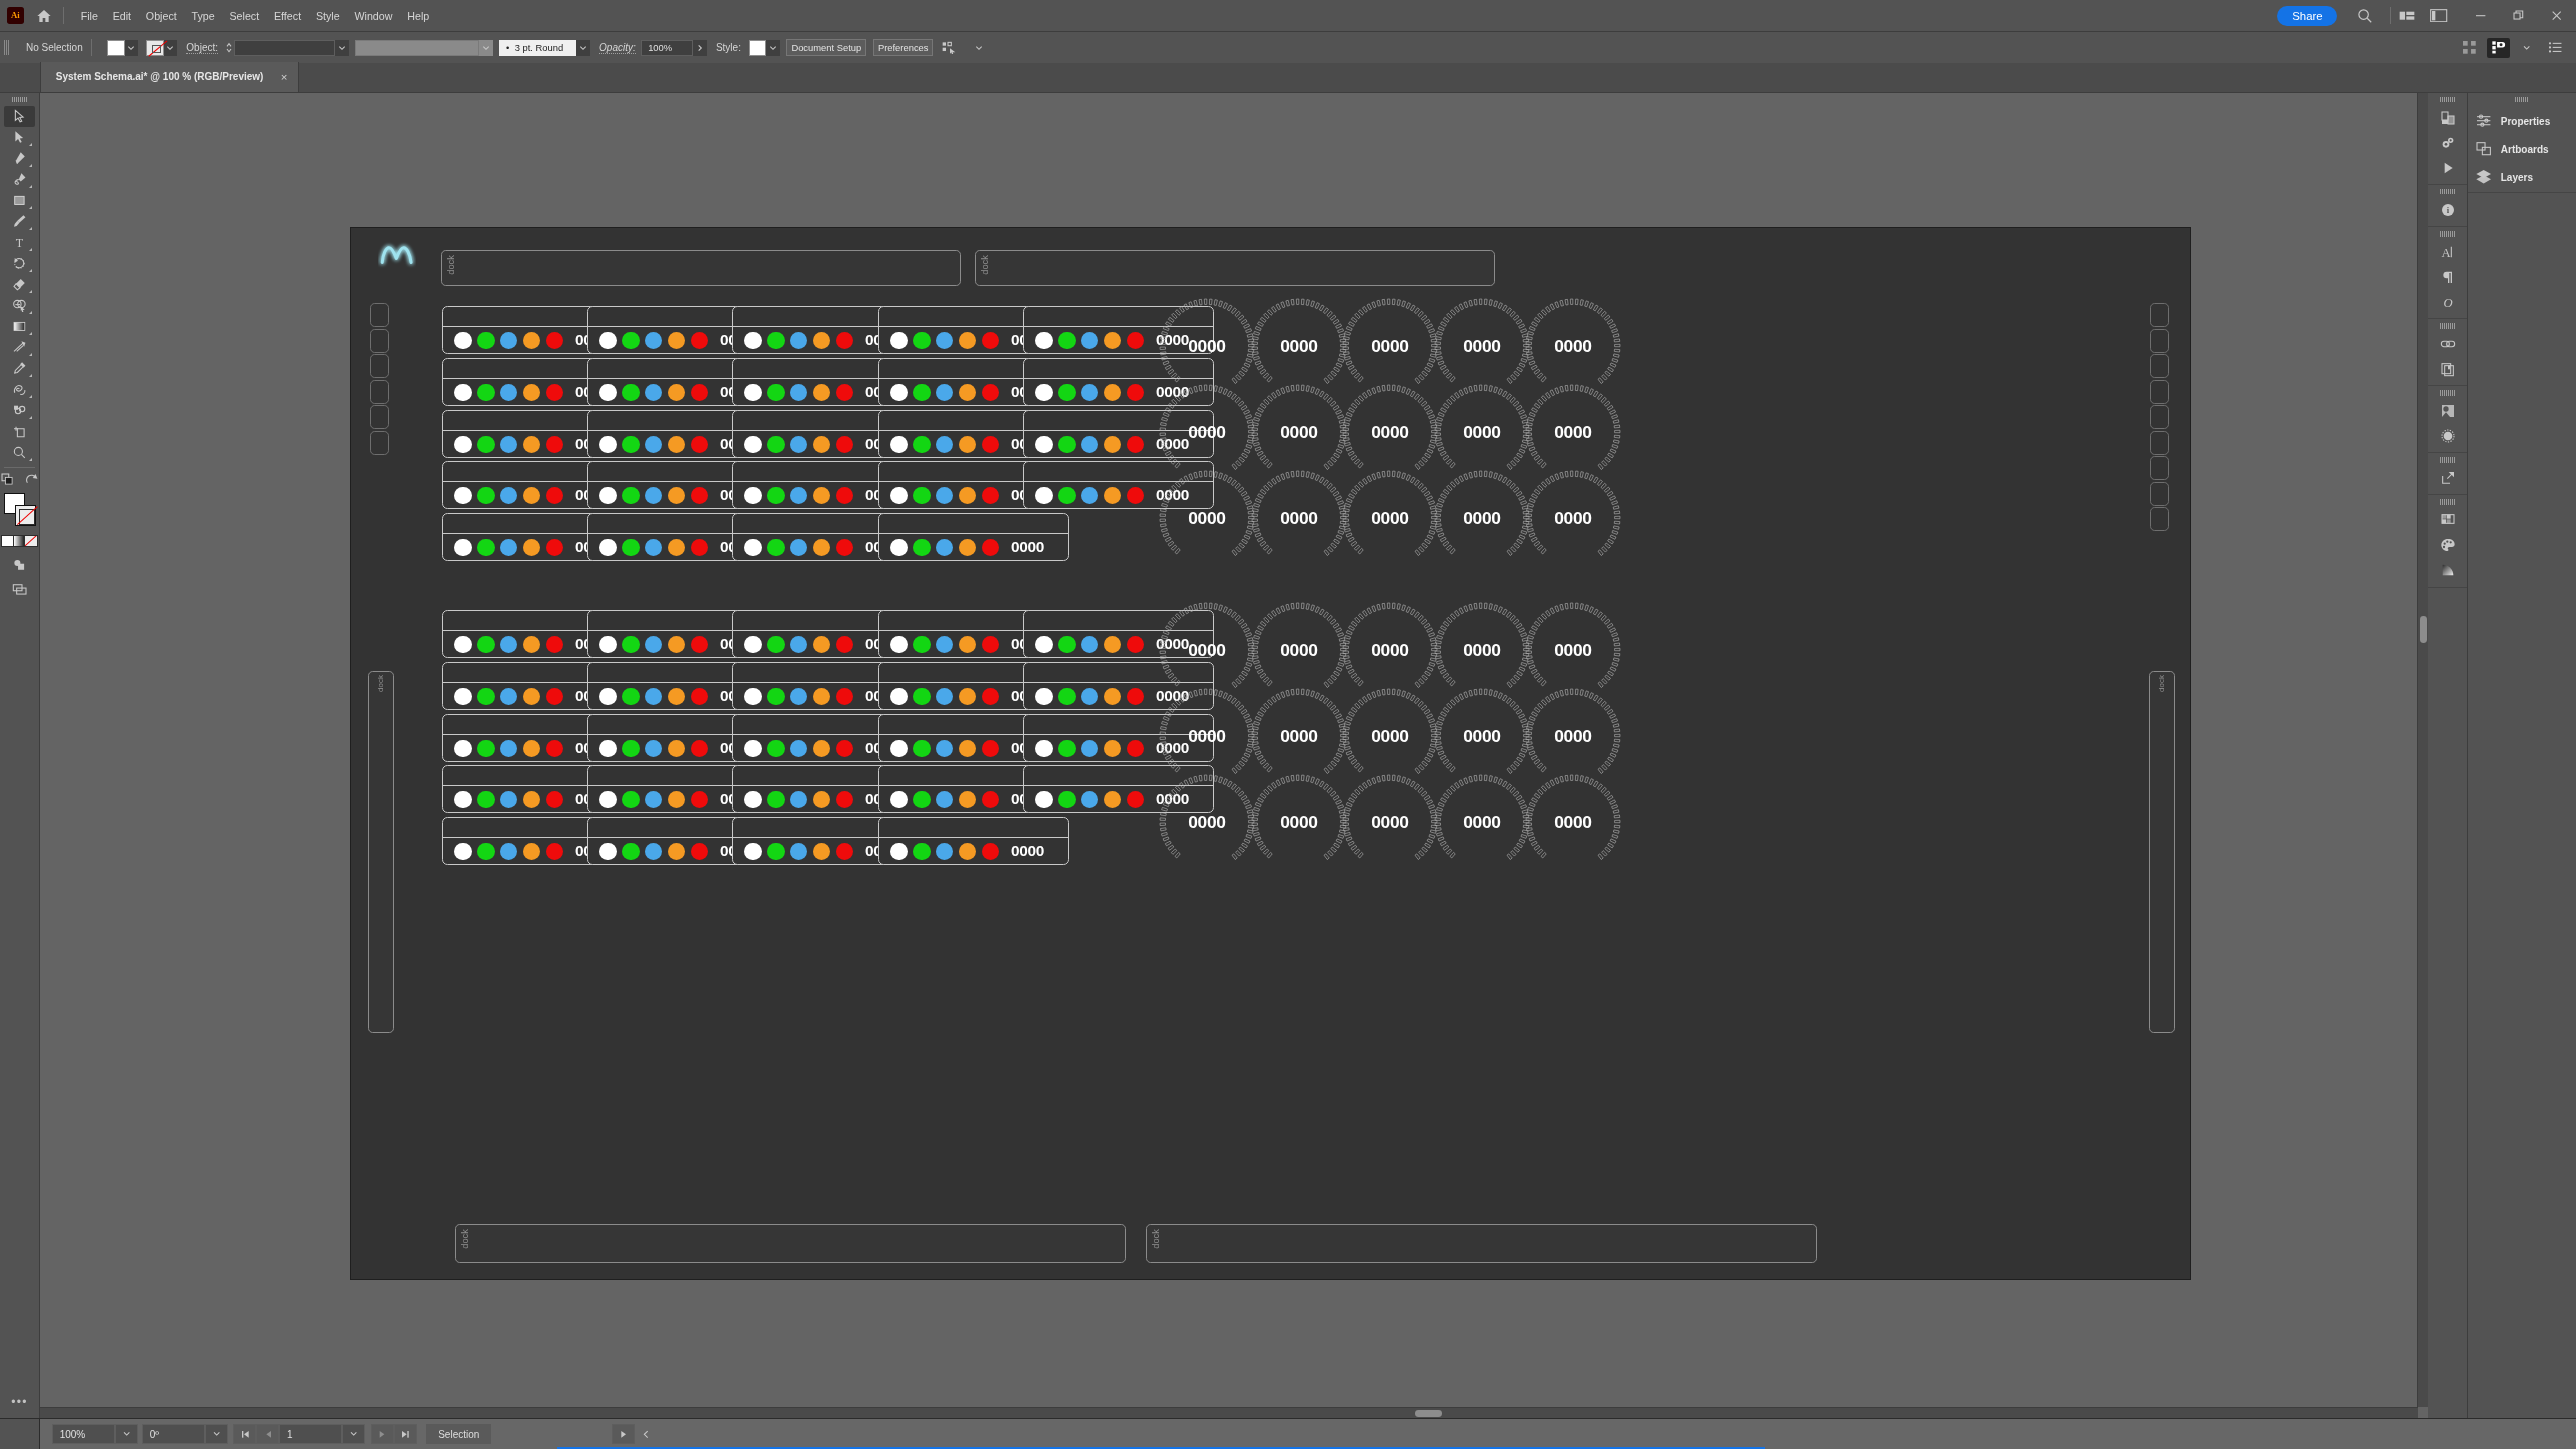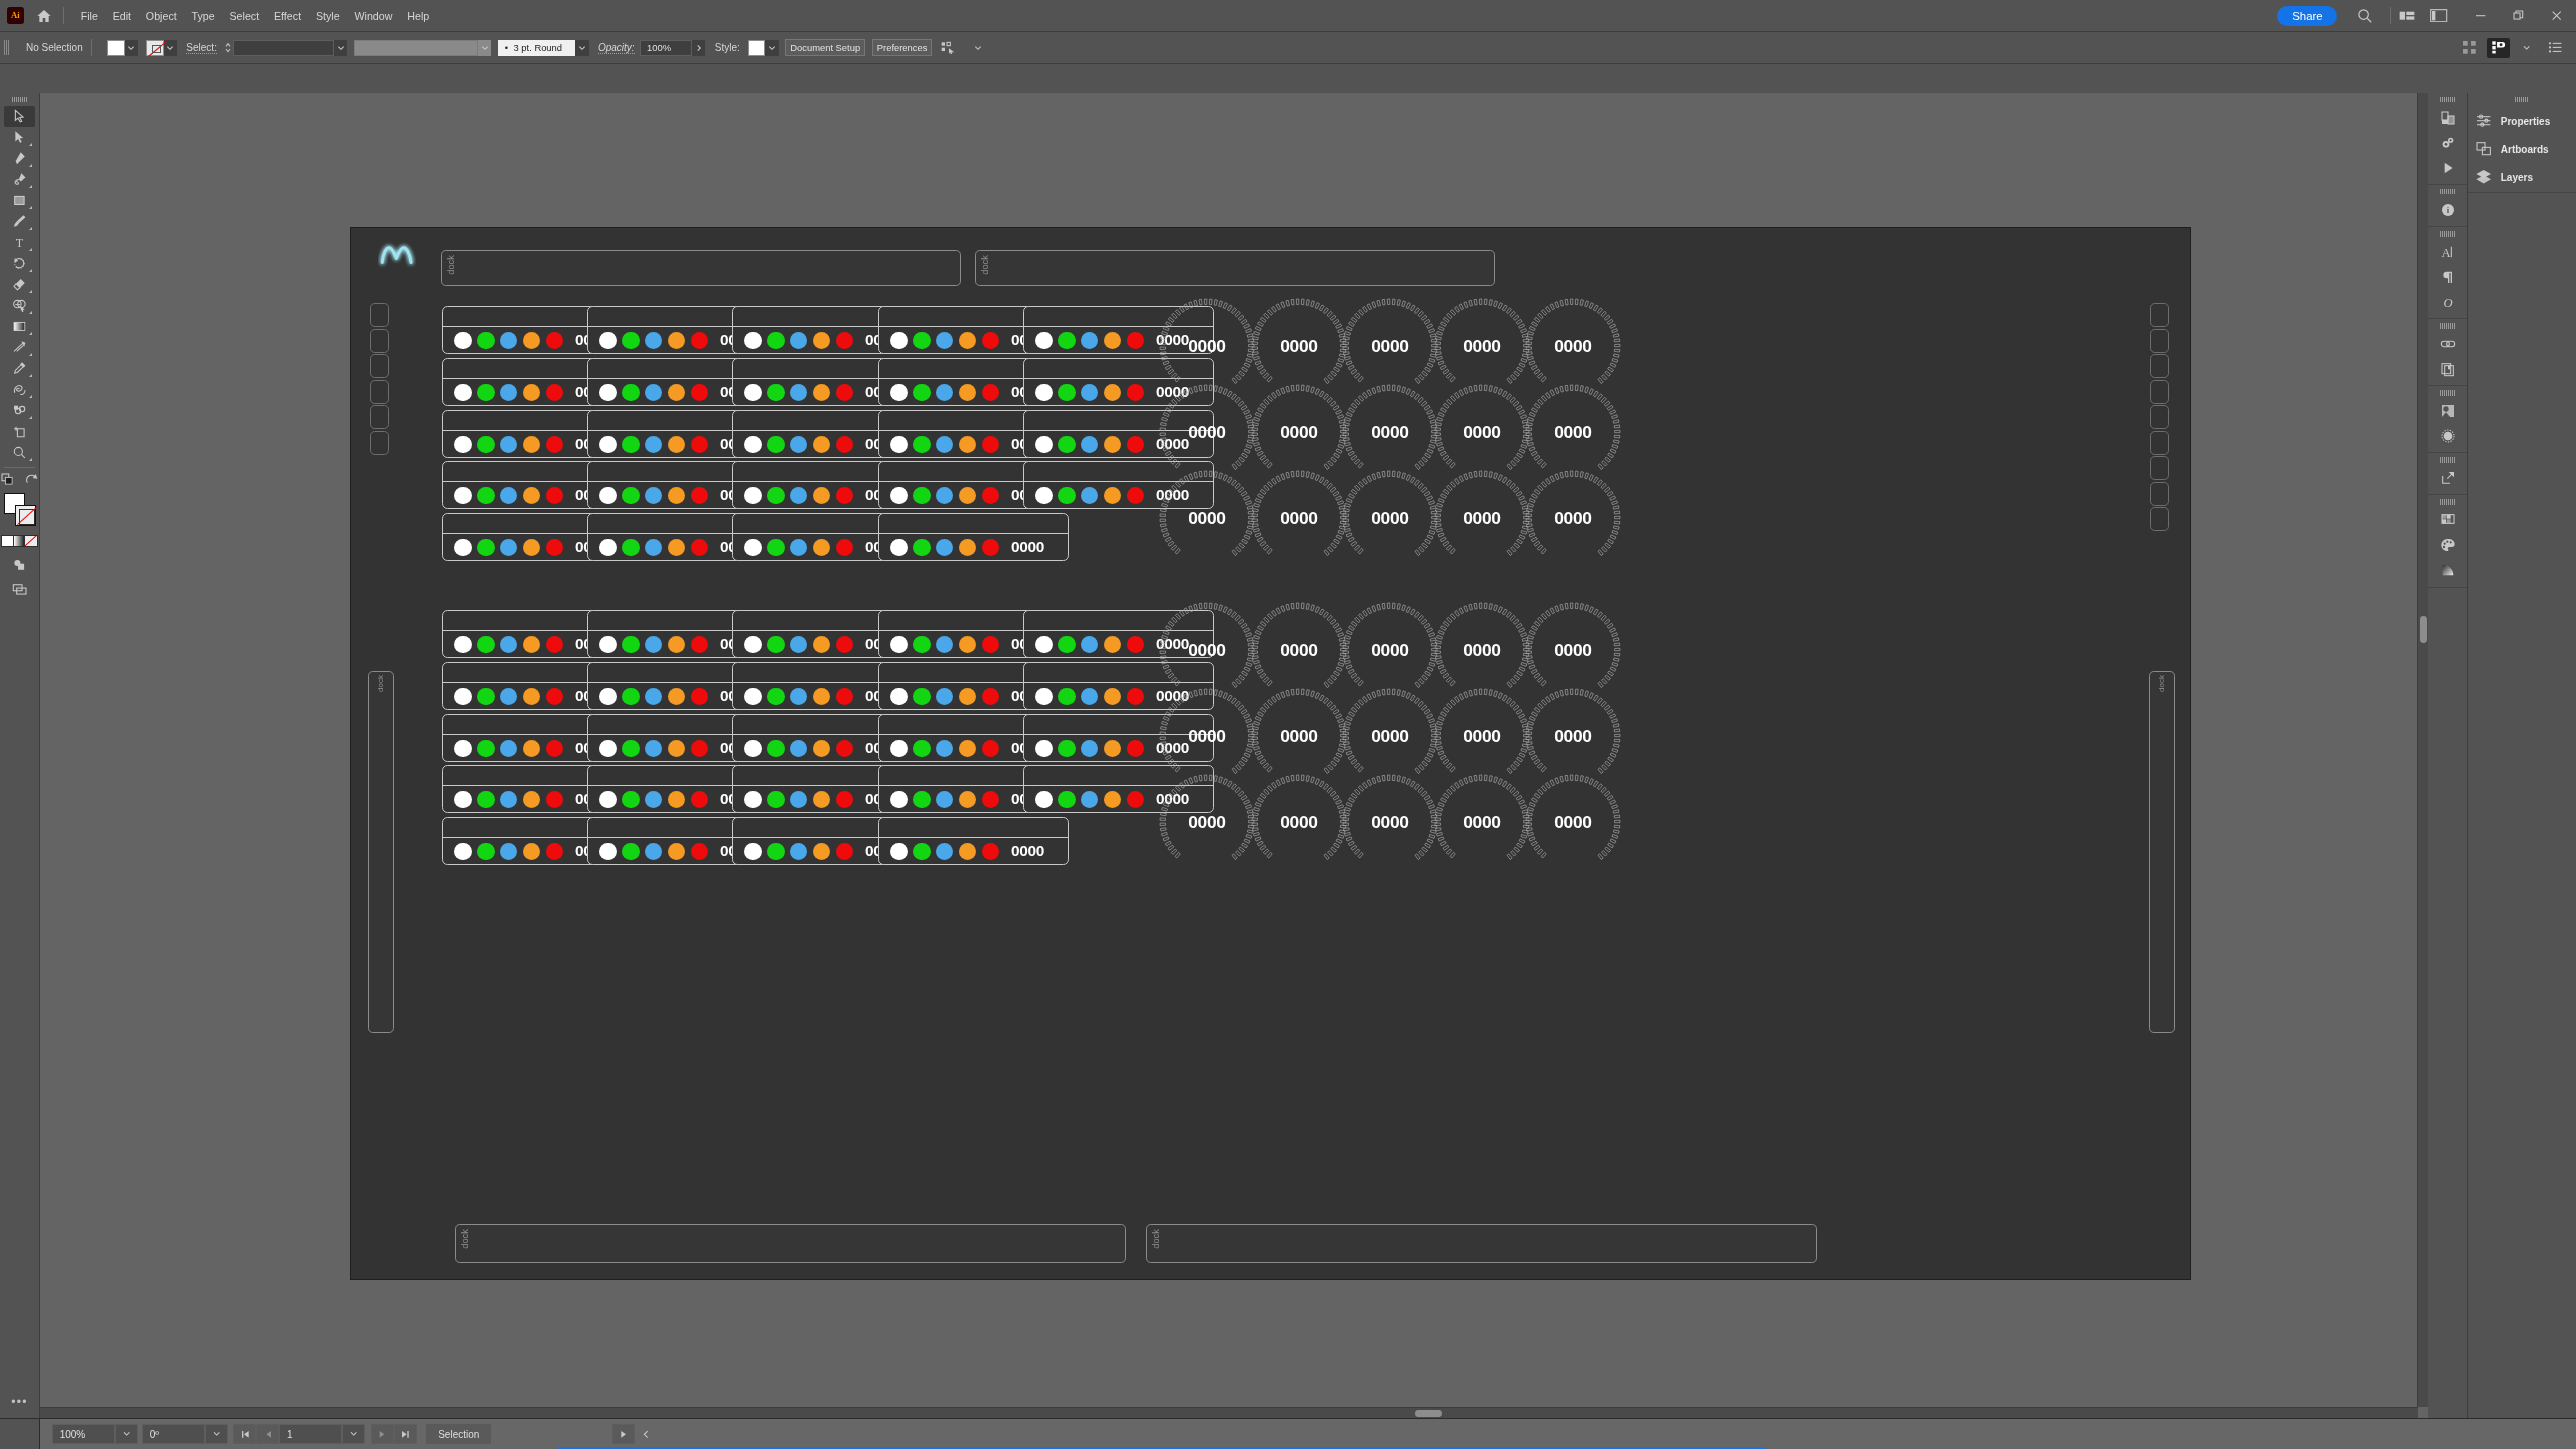--- a/index.html
+++ b/index.html
@@ -292,21 +292,21 @@
       </div>
     </div>
     <div class="swatch-group">
       <div class="swatch none"></div>
       <div class="chev-btn">
         <svg width="8" height="8" viewBox="0 0 12 12">
             <path class="icn" d="M2 4 L6 8 L10 4"></path>
           </svg>
       </div>
     </div>
-    <div class="stroke-label">Select:</div>
+    <div class="stroke-label">Object:</div>
     <div class="spinner">
       <svg width="8" height="13.4" viewBox="0 0 12 20">
           <path class="icn" d="M3 8 L6 4 L9 8"></path>
           <path class="icn" d="M3 12 L6 16 L9 12"></path>
         </svg>
     </div>
     <div class="field-dark" style="width:101px"></div>
     <div class="chev-btn">
       <svg width="8" height="8" viewBox="0 0 12 12">
           <path class="icn" d="M2 4 L6 8 L10 4"></path>
@@ -387,20 +387,26 @@
             <circle class="icn-f" cx="3" cy="11" r="1.6"></circle>
             <circle class="icn-f" cx="3" cy="17" r="1.6"></circle>
             <line class="icn" x1="7" y1="5" x2="20" y2="5" stroke-width="1.8"></line>
             <line class="icn" x1="7" y1="11" x2="20" y2="11" stroke-width="1.8"></line>
             <line class="icn" x1="7" y1="17" x2="20" y2="17" stroke-width="1.8"></line>
           </svg>
       </div>
     </div>
   </div>
 
+  <div class="tabbar">
+    <div class="tab">
+      <span class="tab-title">System Schema.ai* @ 100 % (RGB/Preview)</span>
+      <span class="tab-close">×</span>
+    </div>
+  </div>
 
   <div class="toolpanel">
     <div class="tp-grip"></div>
     <div class="tool active">
       <svg width="14.8" height="14.8" viewBox="0 0 22 22">
           <path class="icn" d="M5 2 L5 17 L9 13.5 L12 19 L14.5 18 L11.5 12.5 L16.5 12 Z" stroke-width="1.5"></path>
         </svg>
     </div>
     <div class="tool">
       <svg width="14.8" height="14.8" viewBox="0 0 22 22">

